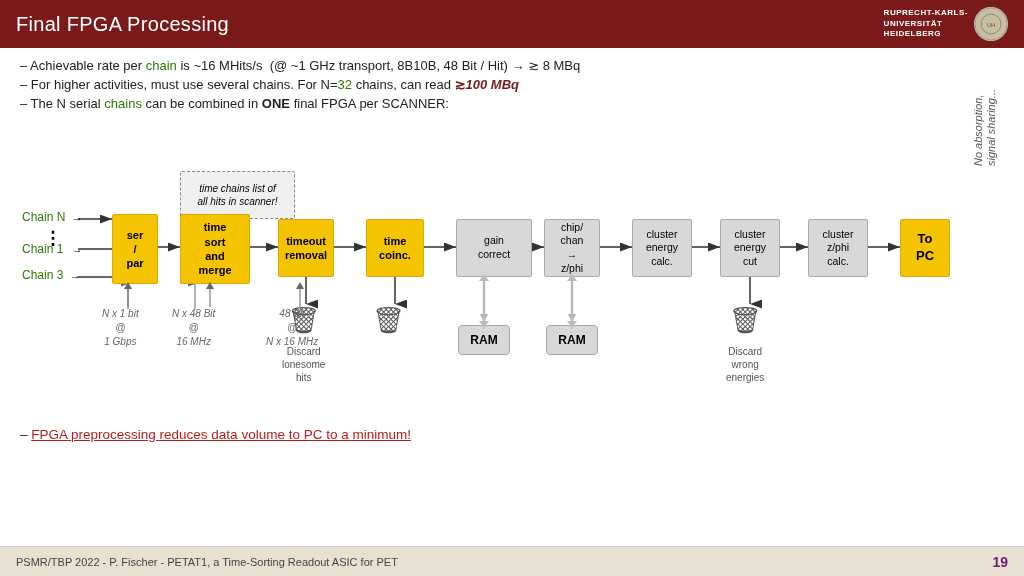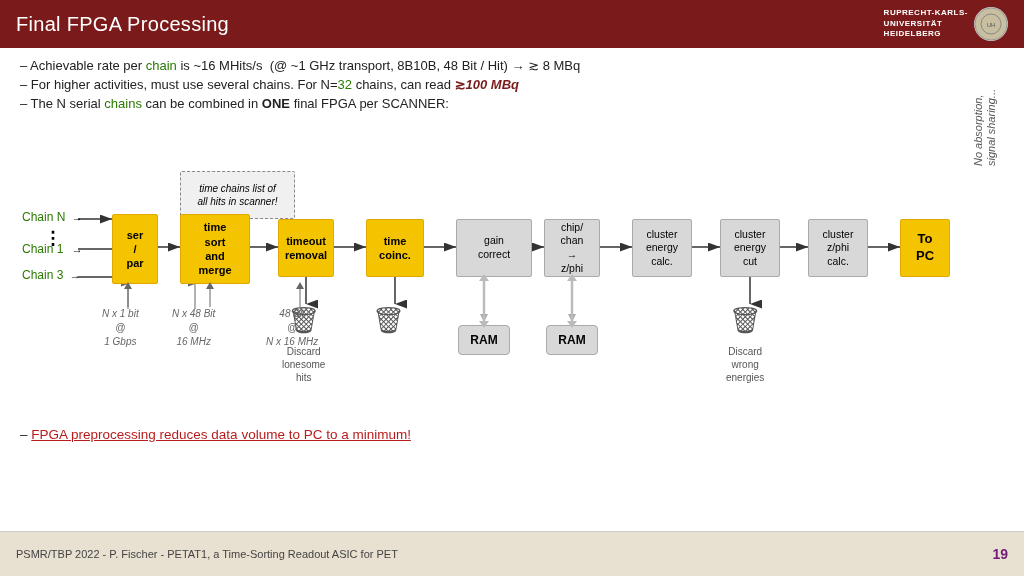--- a/index.html
+++ b/index.html
@@ -178,21 +178,21 @@
       margin-top: 8px;
       font-weight: 500;
     }
 
     
     .footer {
       position: absolute;
       bottom: 0;
       left: 0;
       right: 0;
-      height: 45px;
+      height: 30px;
       background: #e8e0d0;
       display: flex;
       align-items: center;
       justify-content: space-between;
       padding: 0 16px;
       font-size: 11px;
       color: #444;
       border-top: 1px solid #ccc;
     }
     .footer-right {

